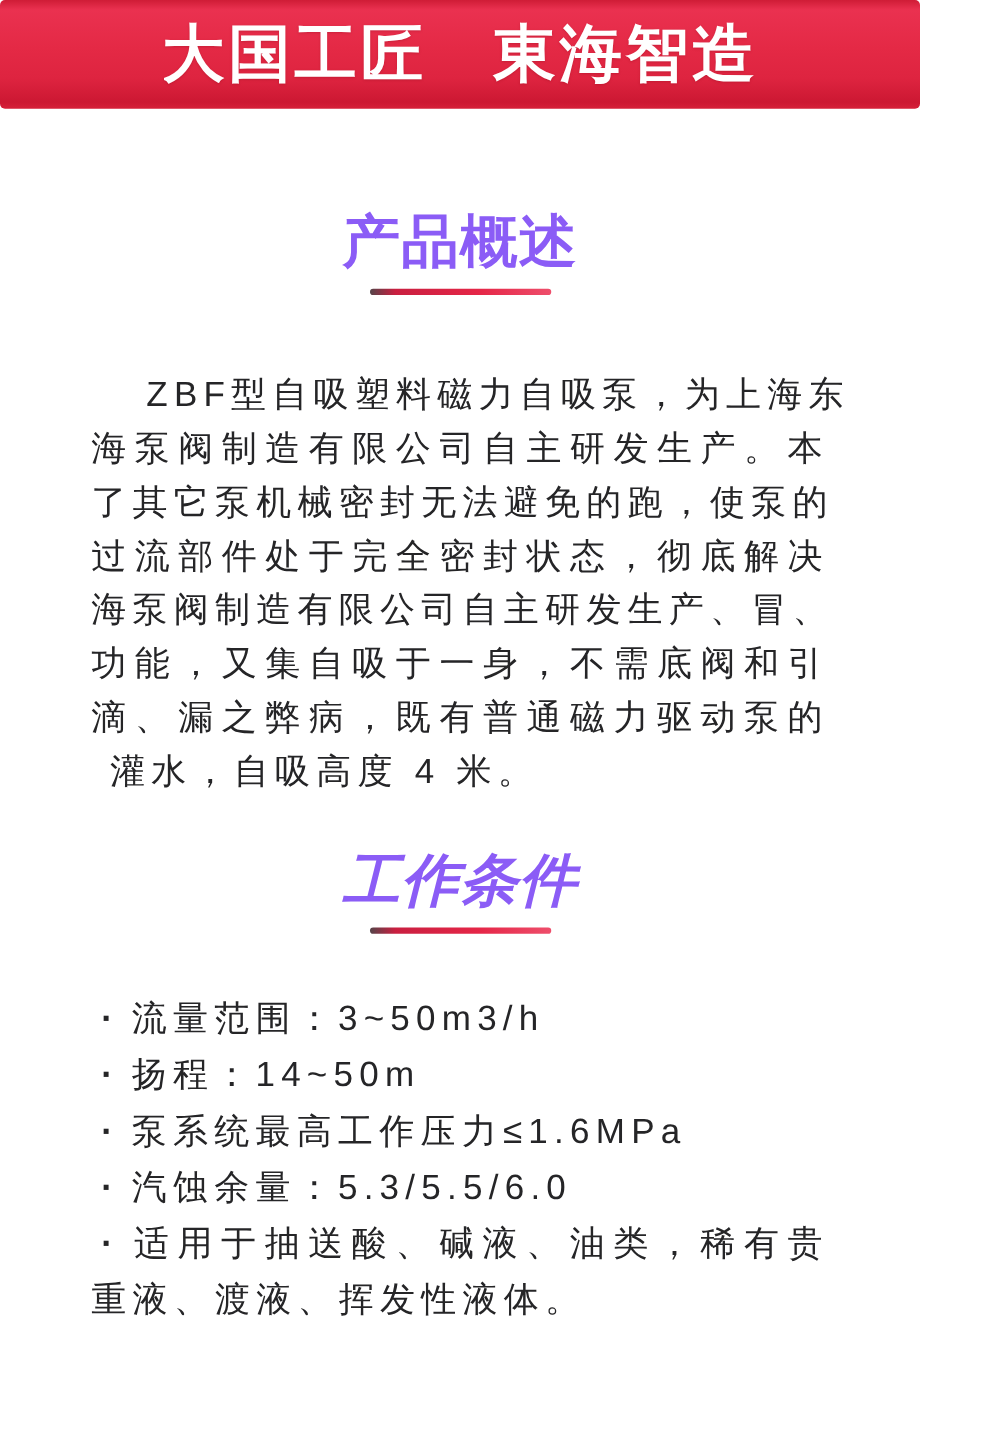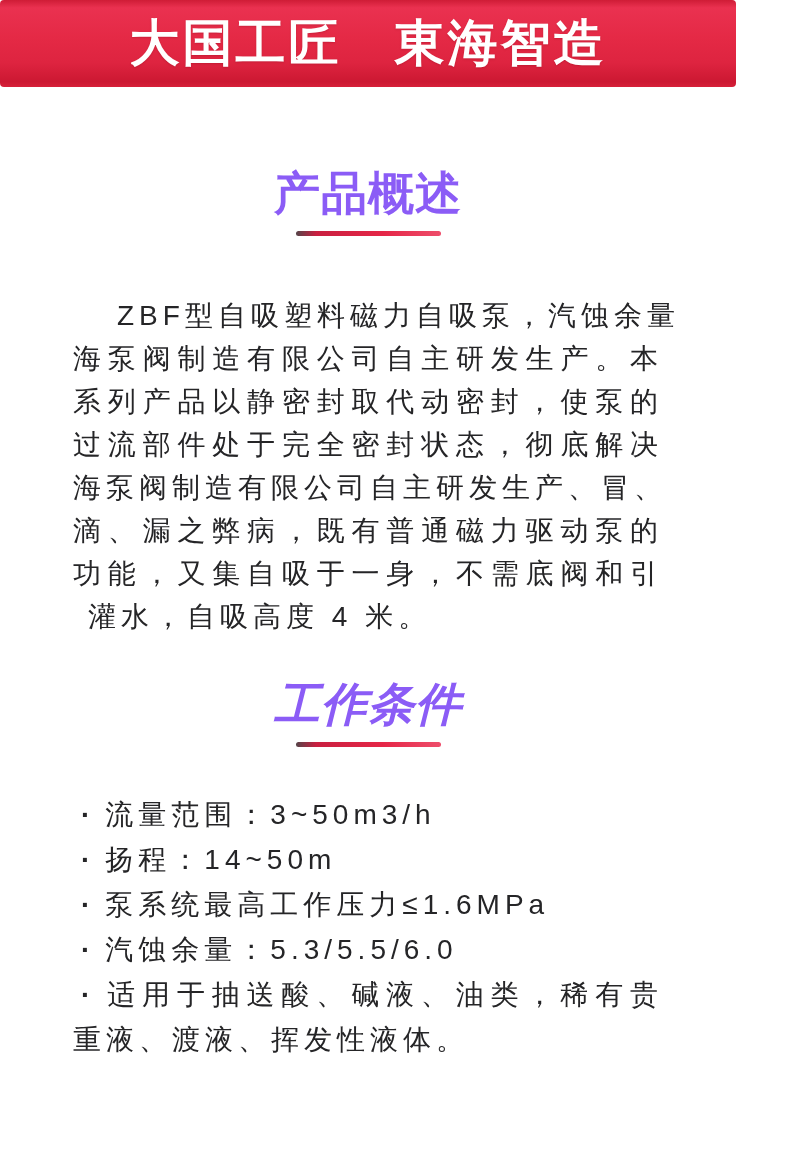--- a/index.html
+++ b/index.html
@@ -92,27 +92,27 @@
 
   <header class="banner">
     <span class="banner-title">大国工匠　東海智造</span>
   </header>
 
   <section>
     <h2 class="sec-title first">产品概述</h2>
     <div class="sec-underline"></div>
     <div class="content">
       <div class="para">
-          <div class="pline">ZBF型自吸塑料磁力自吸泵，汽蚀余量</div>
+          <div class="pline">ZBF型自吸塑料磁力自吸泵，为上海东</div>
           <div class="pline">海泵阀制造有限公司自主研发生产。本</div>
-          <div class="pline">系列产品以静密封取代动密封，使泵的</div>
+          <div class="pline">了其它泵机械密封无法避免的跑，使泵的</div>
           <div class="pline">过流部件处于完全密封状态，彻底解决</div>
           <div class="pline">海泵阀制造有限公司自主研发生产、冒、</div>
+          <div class="pline">功能，又集自吸于一身，不需底阀和引</div>
           <div class="pline">滴、漏之弊病，既有普通磁力驱动泵的</div>
-          <div class="pline">功能，又集自吸于一身，不需底阀和引</div>
           <div class="pline">灌水，自吸高度 4 米。</div>
         </div>
     </div>
   </section>
 
   <section>
     <h2 class="sec-title second">工作条件</h2>
     <div class="sec-underline"></div>
     <div class="content">
       <div class="bullets">

